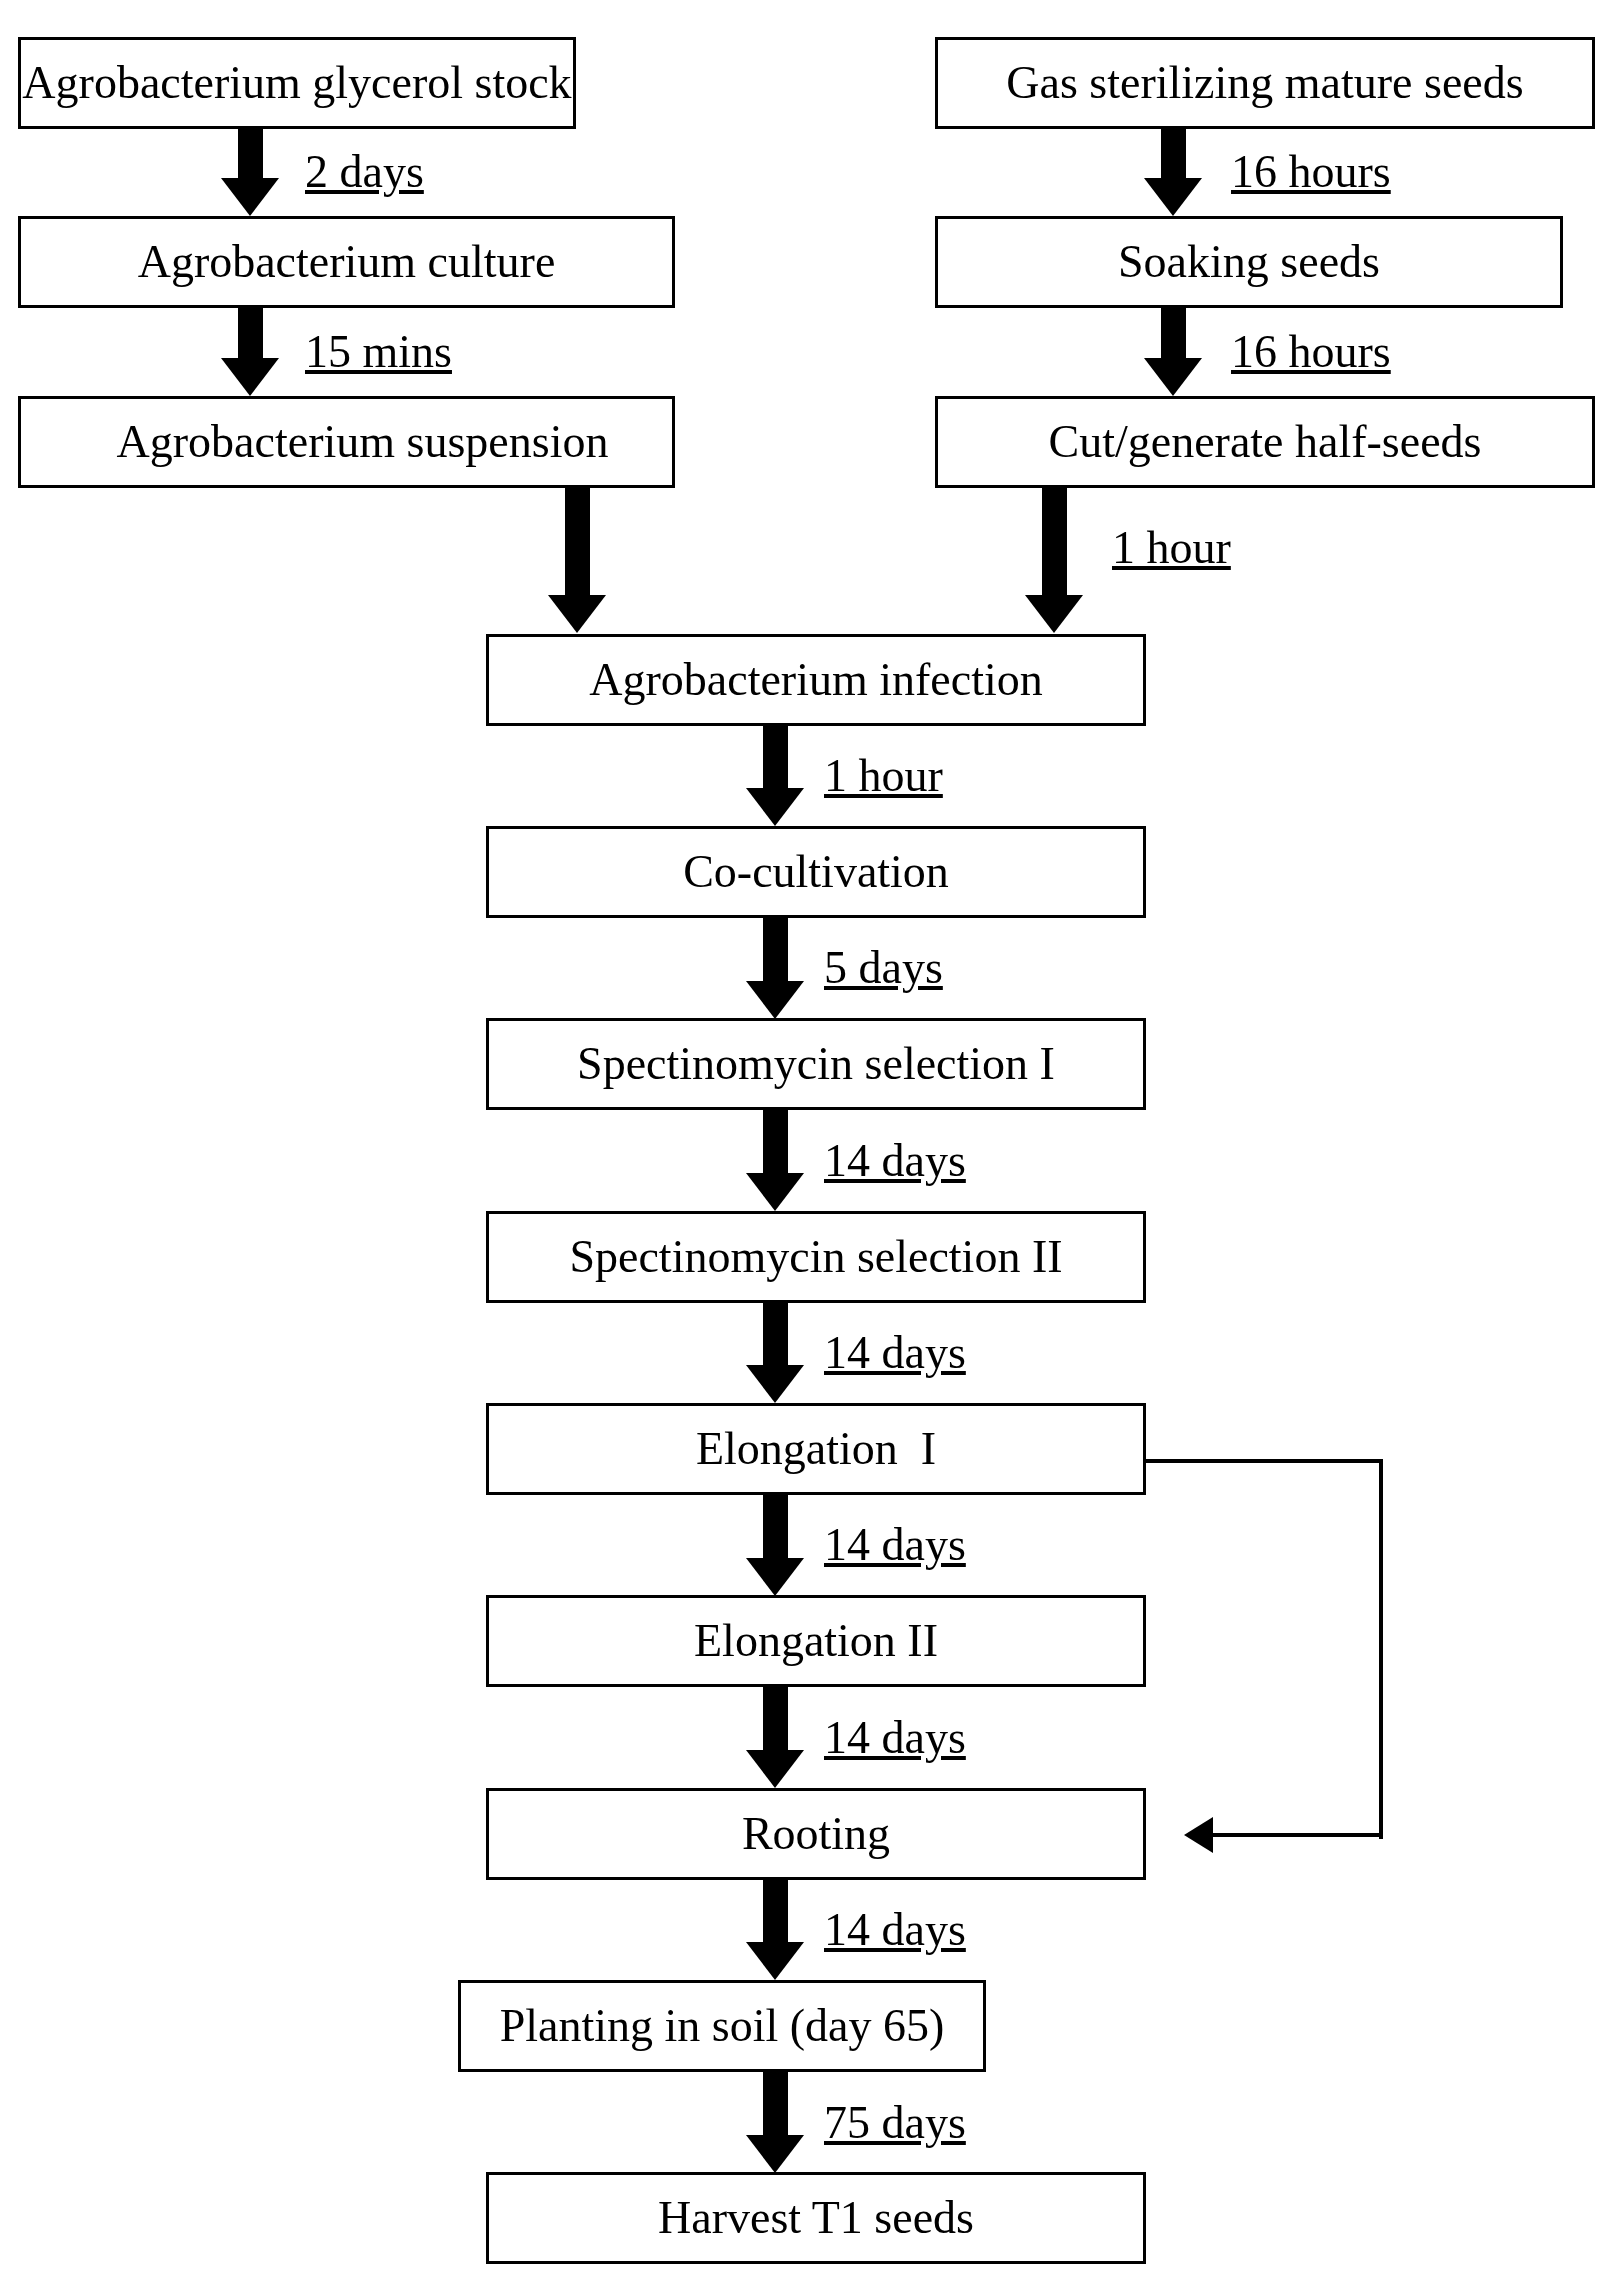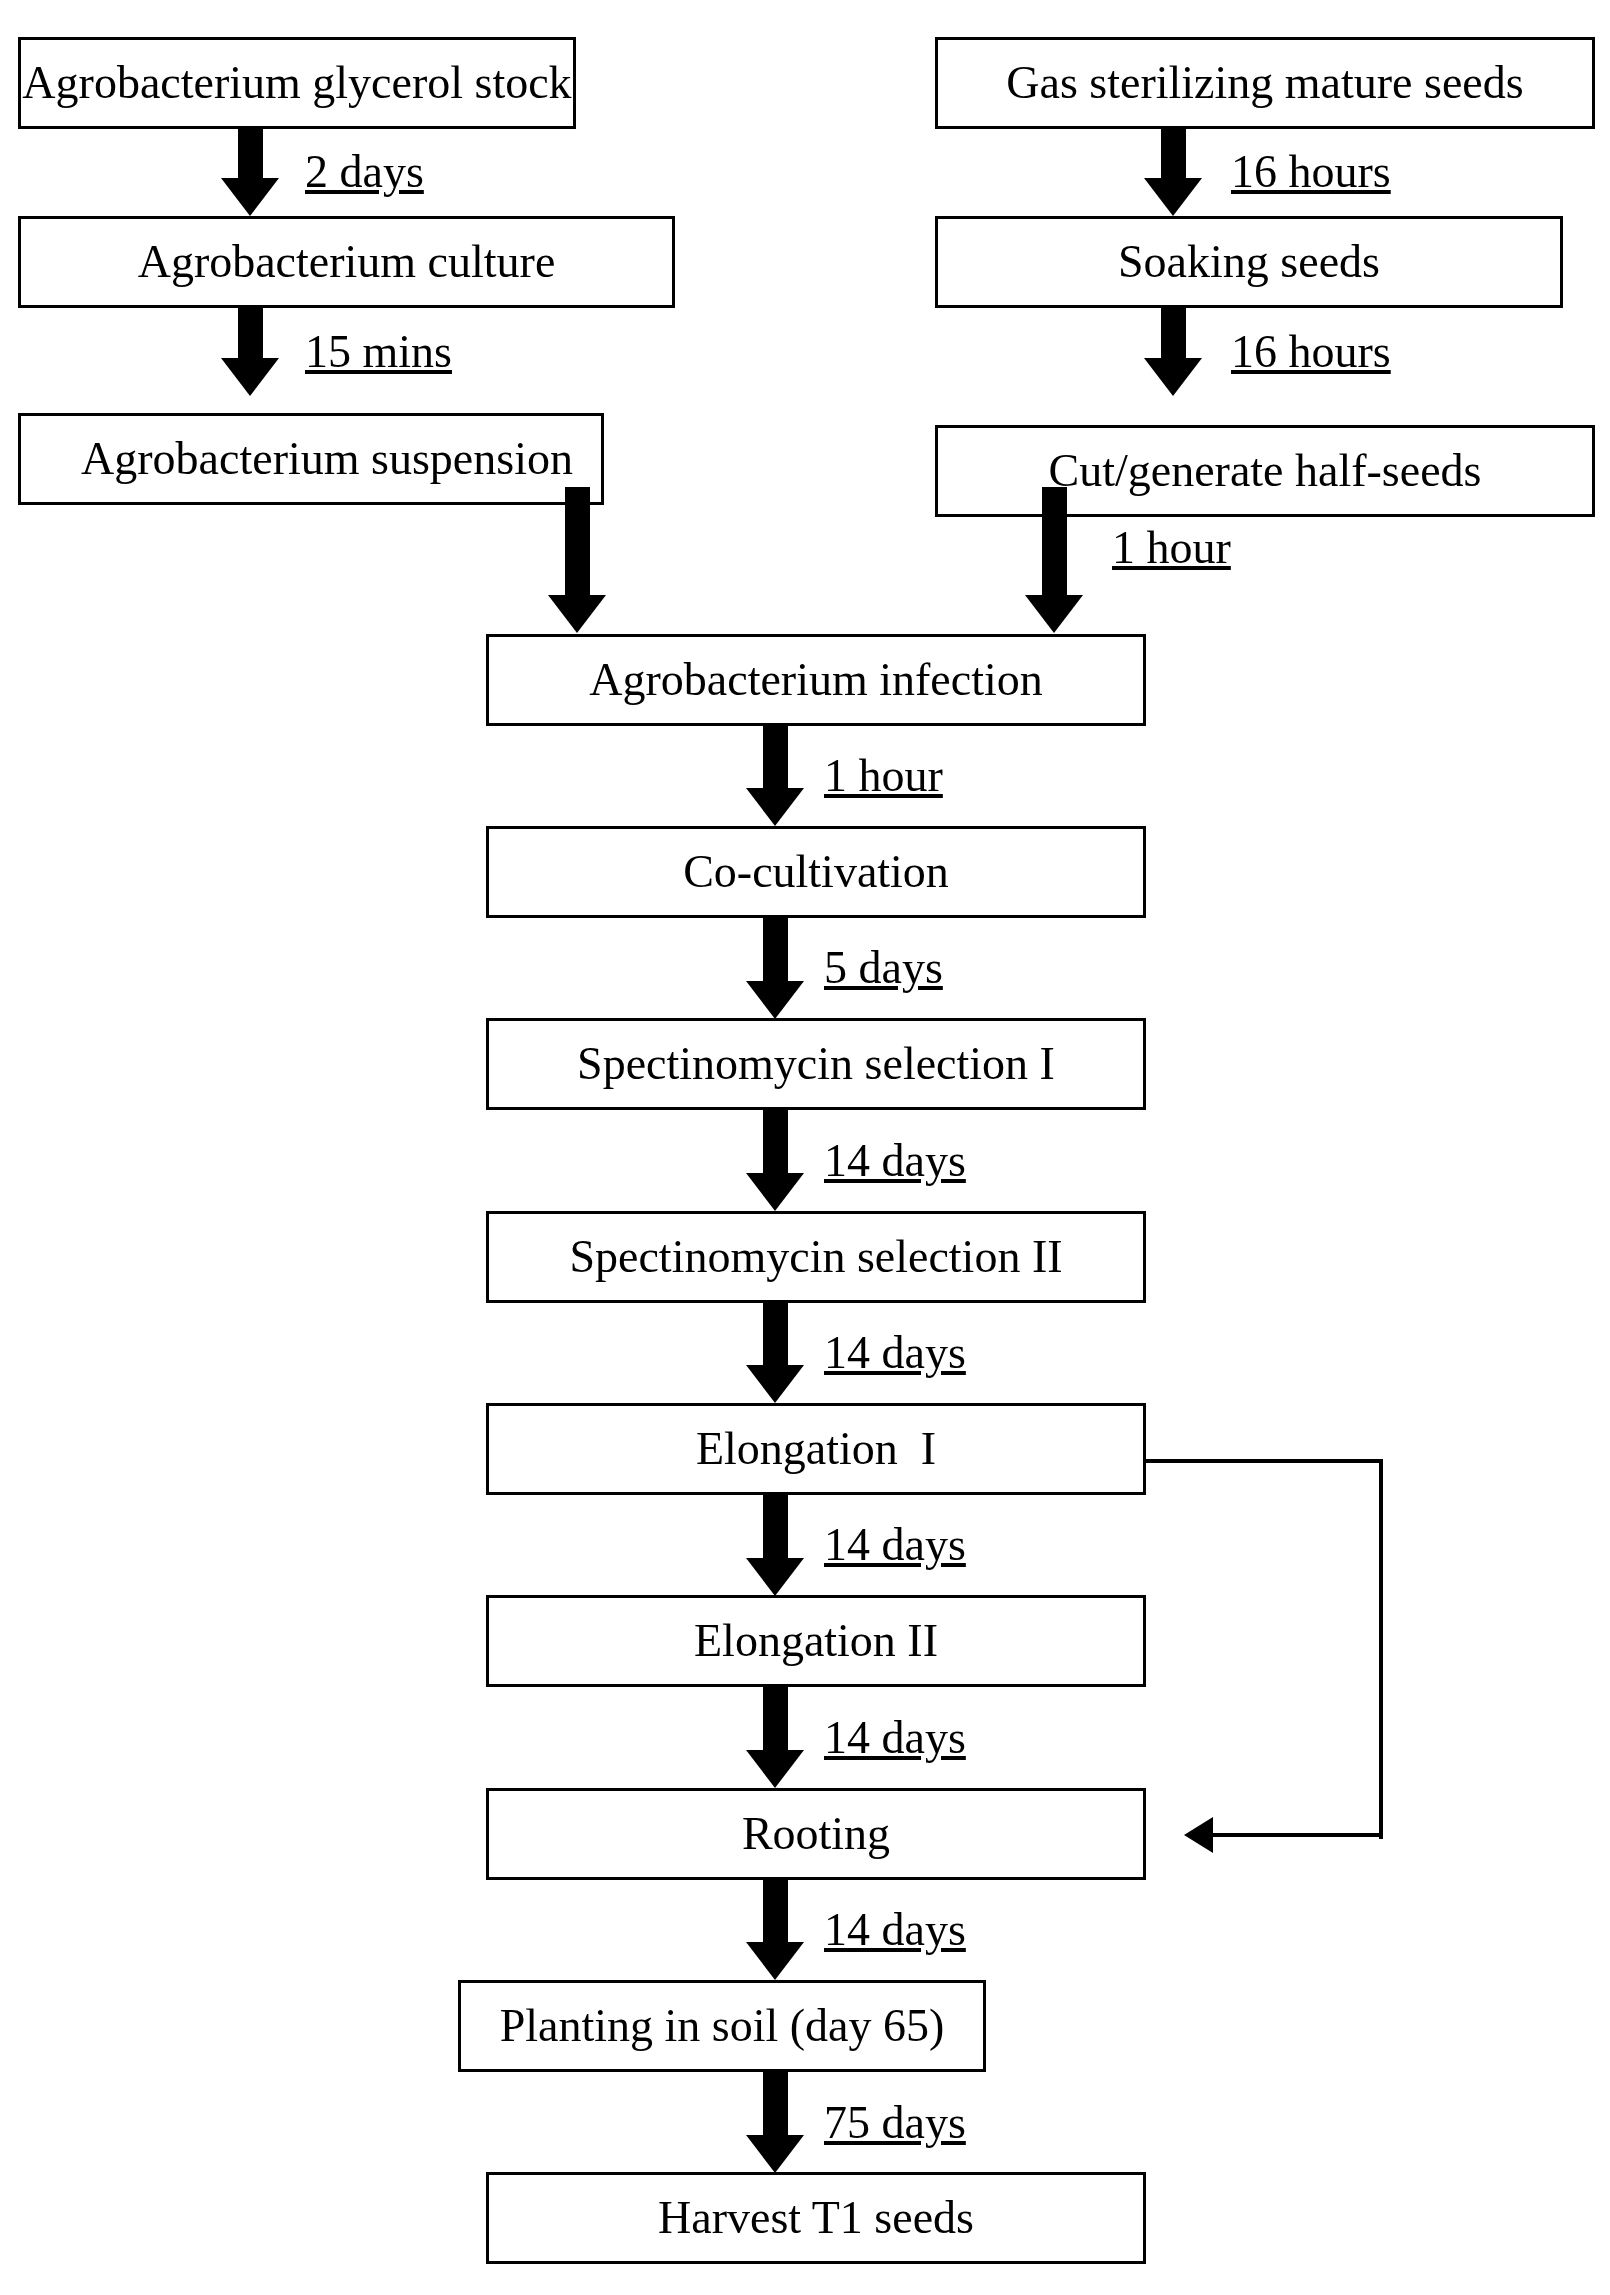--- a/index.html
+++ b/index.html
@@ -76,25 +76,25 @@
     border-right: 29.5px solid #000000;
   }
 </style>
 </head>
 <body>
 
 <div class="canvas">
 
   <div class="node" style="left:18px; top:37px; width:558px;">Agrobacterium glycerol stock</div>
   <div class="node" style="left:18px; top:216px; width:657px;">Agrobacterium culture</div>
-  <div class="node" style="left:18px; top:413px; width:586px;padding-left:32px;">Agrobacterium suspension</div>
+  <div class="node" style="left:18px; top:396px; width:657px;padding-left:32px;">Agrobacterium suspension</div>
 
   <div class="node" style="left:935px; top:37px; width:660px;">Gas sterilizing mature seeds</div>
   <div class="node" style="left:935px; top:216px; width:628px;">Soaking seeds</div>
-  <div class="node" style="left:935px; top:396px; width:660px;margin-top:29px;">Cut/generate half-seeds</div>
+  <div class="node" style="left:935px; top:396px; width:660px;">Cut/generate half-seeds</div>
 
   <div class="node" style="left:486px; top:826px; width:660px;">Co-cultivation</div>
   <div class="node" style="left:486px; top:634px; width:660px;">Agrobacterium infection</div>
   <div class="node" style="left:486px; top:1018px; width:660px;text-align:center;">Spectinomycin selection I</div>
   <div class="node" style="left:486px; top:1211px; width:660px;">Spectinomycin selection II</div>
   <div class="node" style="left:486px; top:1403px; width:660px;">Elongation&nbsp; I</div>
   <div class="node" style="left:486px; top:1595px; width:660px;text-align:right;">Elongation II</div>
   <div class="node" style="left:486px; top:1788px; width:660px;">Rooting</div>
   <div class="node" style="left:458px; top:1980px; width:528px;">Planting in soil (day 65)</div>
   <div class="node" style="left:486px; top:2172px; width:660px;">Harvest T1 seeds</div>

